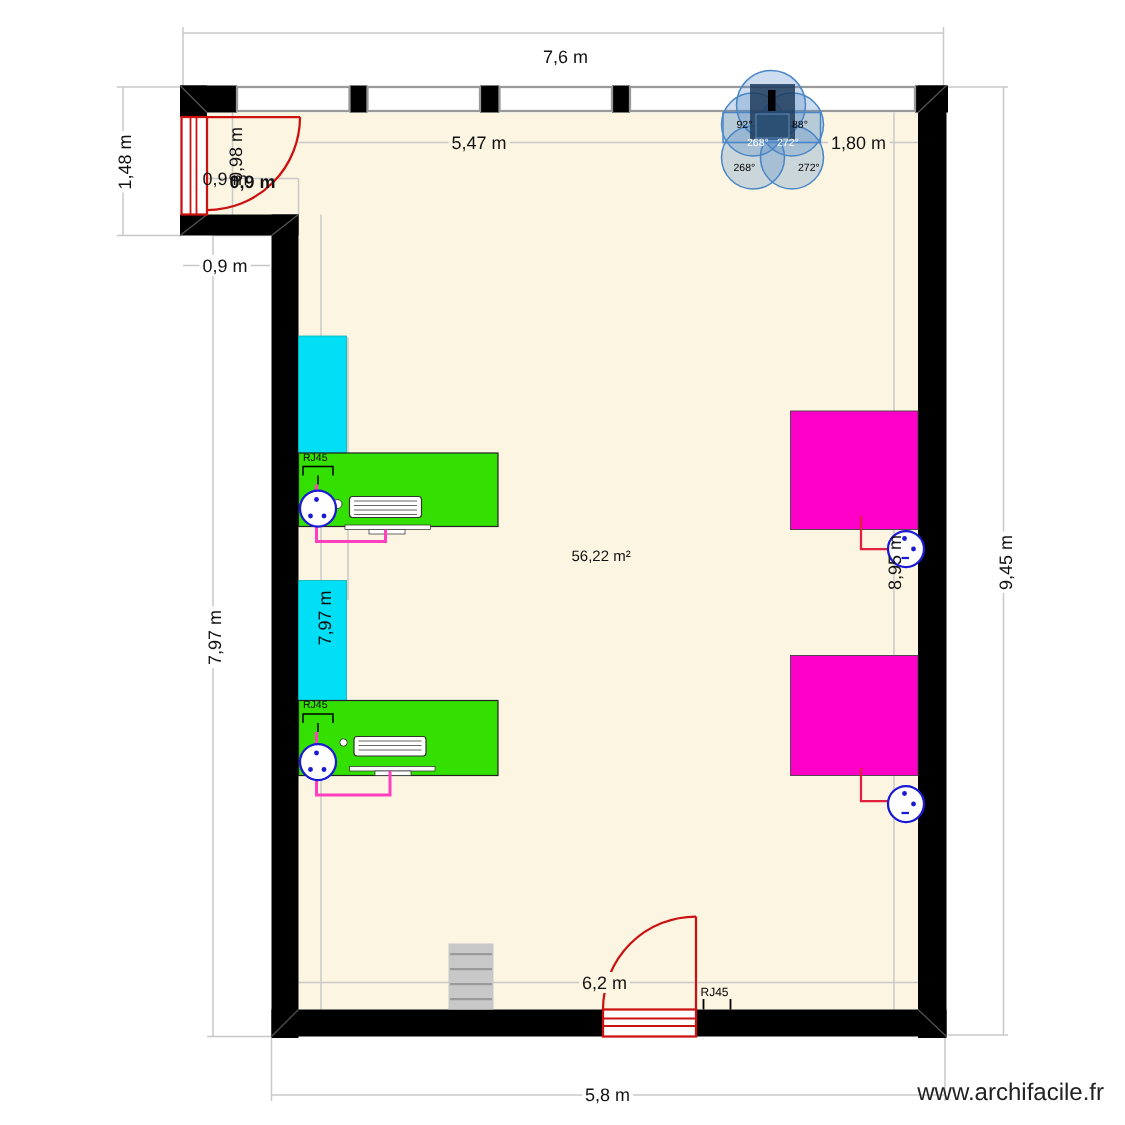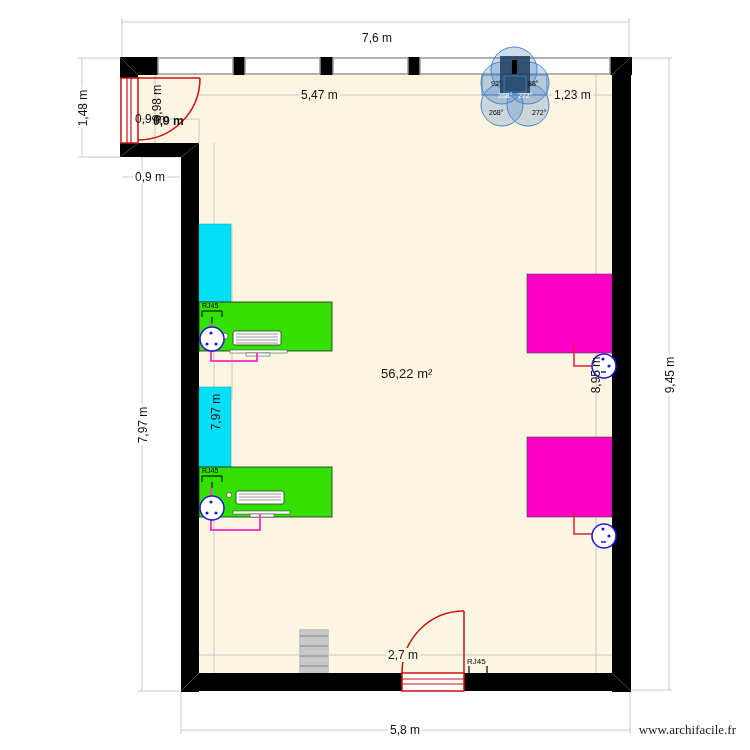--- a/index.html
+++ b/index.html
@@ -1,22 +1,22 @@
 <!DOCTYPE html>
 <html><head>
 <meta charset="utf-8">
 <style>
   html,body{margin:0;padding:0;background:#fff;}
   body{width:750px;height:750px;position:relative;overflow:hidden;font-family:"Liberation Sans",sans-serif;}
   svg{position:absolute;left:0;top:0;}
   .dimtxt{position:absolute;font-size:12px;color:#111;background:#fff;padding:0 2px;line-height:14px;white-space:nowrap;}
   .dimtxt.in{background:#fcf5e2;}
   .vert{transform:rotate(-90deg);transform-origin:center center;}
-  .area{position:absolute;font-size:13px;color:#111;}
-  .watermark{position:absolute;right:14px;bottom:12px;font-size:13px;color:#222;font-family:Liberation Serif, serif;}
+  .area{position:absolute;font-size:10px;color:#111;}
+  .watermark{position:absolute;right:14px;bottom:12px;font-size:16px;color:#222;}
   .rj{position:absolute;font-size:7px;color:#000;}
   .ang{position:absolute;font-size:7px;color:#000;}
 </style>
 </head>
 <body>
 
 <svg width="750" height="750" viewBox="0 0 750 750">
 
   <polygon fill="#fcf5e2" points="138,75 612,75 612,673 199,673 199,143 138,143"></polygon>
 
@@ -188,23 +188,23 @@
 
 <span class="ang" style="left:491px;top:80px;">92°</span>
 <span class="ang" style="left:528px;top:80px;">88°</span>
 <span class="ang" style="left:498px;top:92px;color:#fff;">268°</span>
 <span class="ang" style="left:518px;top:92px;color:#fff;">272°</span>
 <span class="ang" style="left:489px;top:109px;">268°</span>
 <span class="ang" style="left:532px;top:109px;">272°</span>
 
 <span class="dimtxt" style="left:360px;top:15px;margin-top:16px;">7,6 m</span>
 <span class="dimtxt" style="left:388px;top:723px;">5,8 m</span>
-<span class="dimtxt in" style="left:386px;top:648px;">2,7 m</span>
+<span class="dimtxt in" style="left:386px;top:648px;">6,2 m</span>
 <span class="dimtxt in" style="left:299px;top:88px;">5,47 m</span>
-<span class="dimtxt in" style="left:552px;top:88px;">1,23 m</span>
+<span class="dimtxt in" style="left:552px;top:88px;">1,80 m</span>
 <span class="dimtxt vert" style="left:650px;top:368px;">9,45 m</span>
 <span class="dimtxt in vert" style="left:576px;top:368px;background:transparent;">8,95 m</span>
 <span class="dimtxt vert" style="left:123px;top:418px;">7,97 m</span>
 <span class="dimtxt vert" style="left:196px;top:405px;background:transparent;">7,97 m</span>
 <span class="dimtxt vert" style="left:63px;top:101px;">1,48 m</span>
 <span class="dimtxt vert" style="left:137px;top:96px;background:transparent;">0,98 m</span>
 <span class="dimtxt" style="left:133px;top:112px;background:transparent;">0,9 m</span>
 <span class="dimtxt" style="left:151px;top:114px;background:transparent;font-weight:bold;">0,9 m</span>
 <span class="dimtxt" style="left:133px;top:170px;">0,9 m</span>
 

